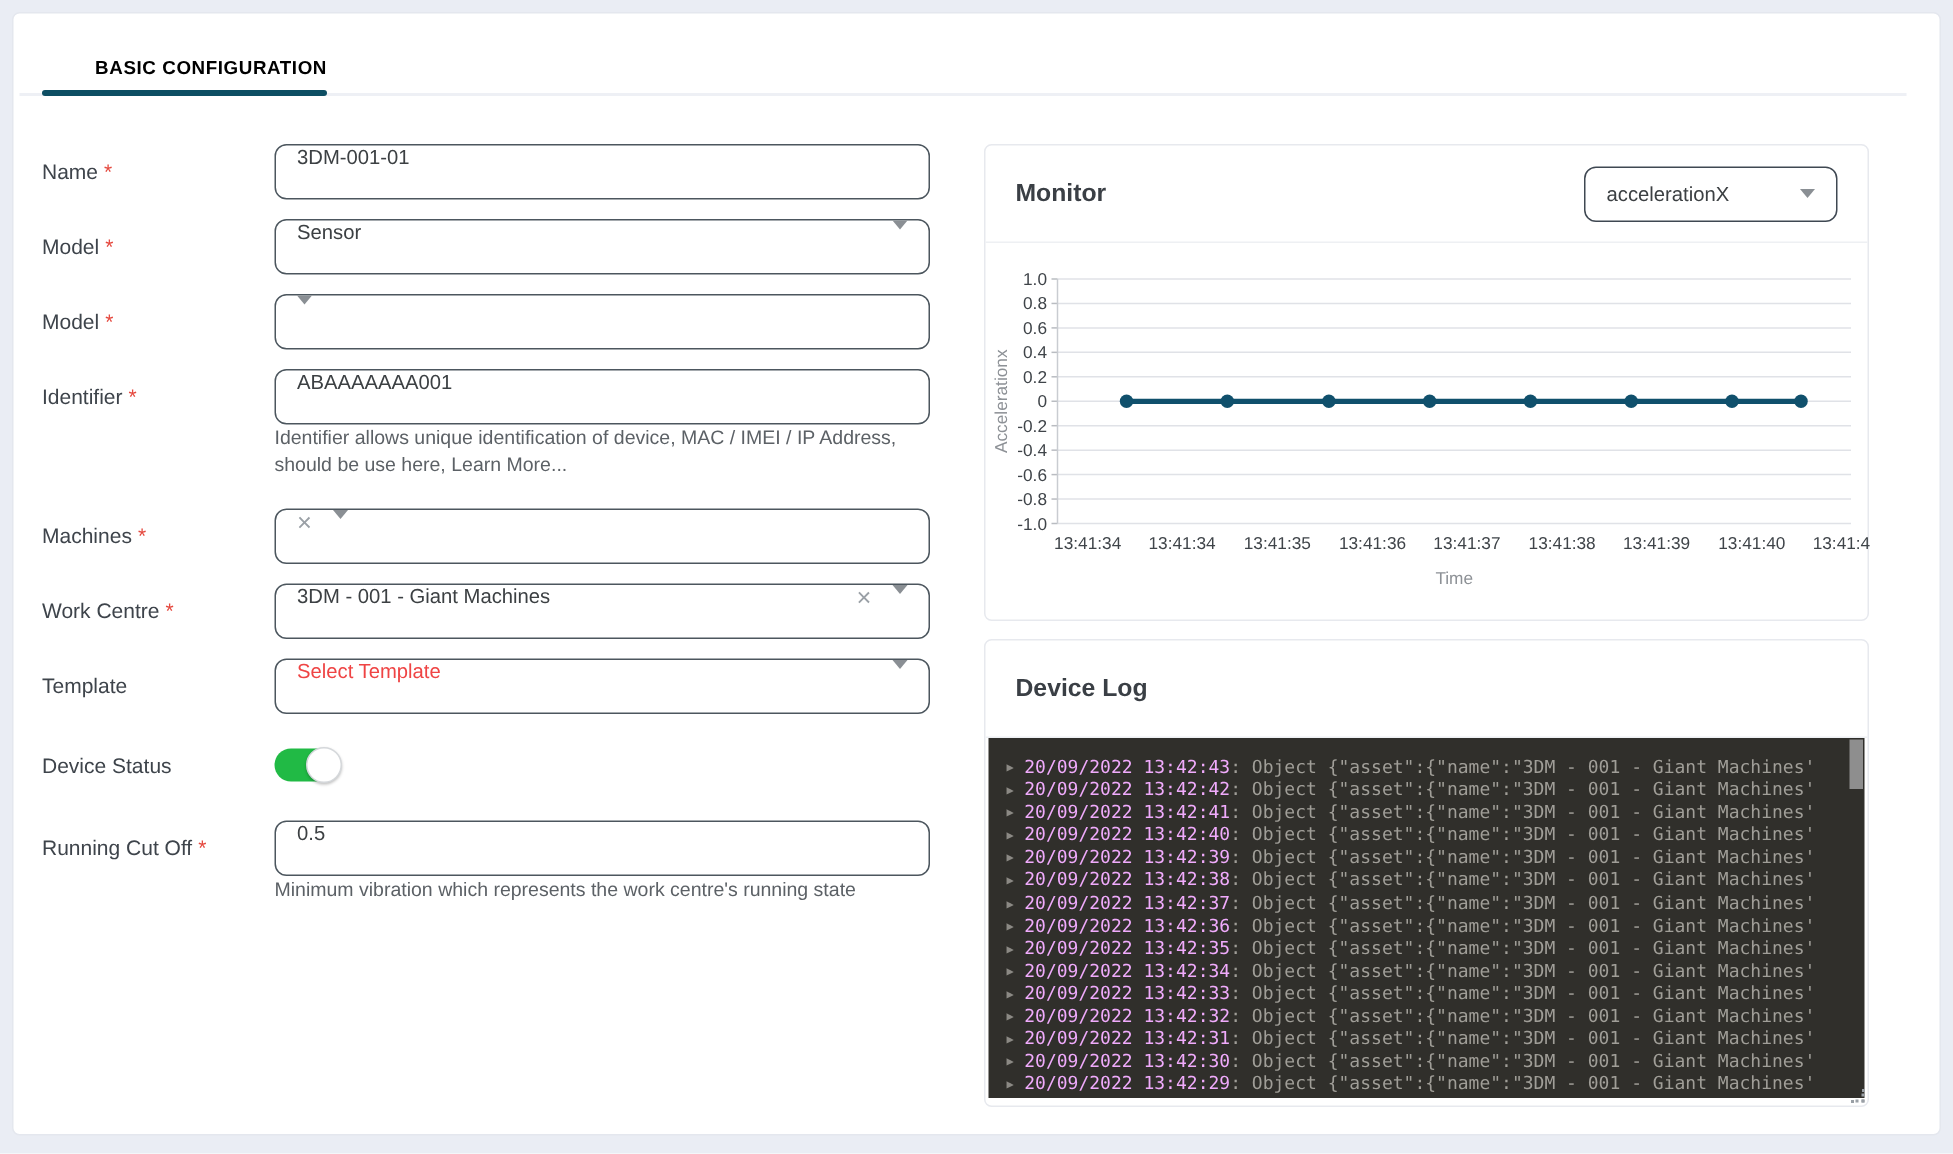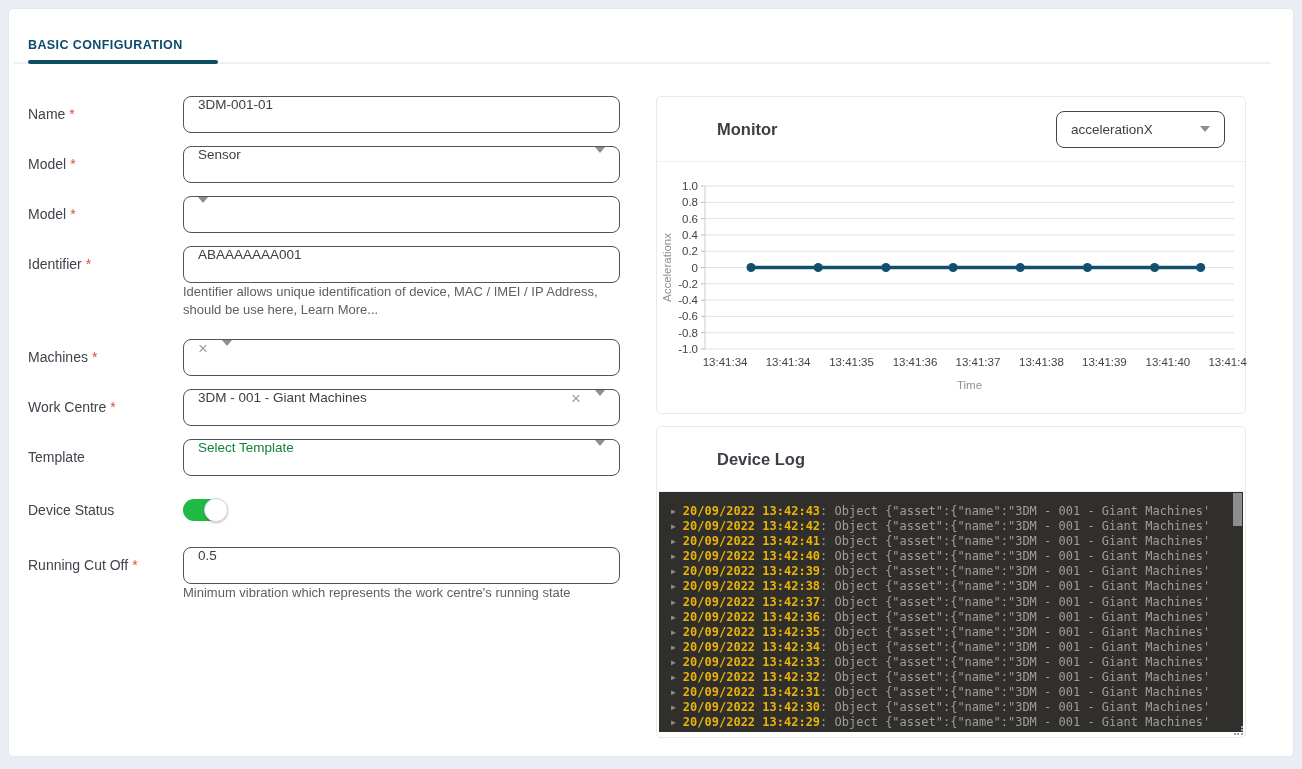--- a/index.html
+++ b/index.html
@@ -13,75 +13,75 @@
   }
   .card {
     position:absolute; left:8px; top:8px; width:1286px; height:749px;
     background:#ffffff; border:1px solid #e4e7ee; border-radius:5px;
   }
 
   
   .tabbar-line { position:absolute; left:4px; top:53px; right:22px; height:2px; background:#eef0f5; }
   .tab {
     position:absolute; left:19px; top:25px; width:190px; height:22px;
-    line-height:22px; text-align:left;
-    color:#0c4a6e; font-size:12.5px; font-weight:bold; letter-spacing:.4px;
+    line-height:22px; text-align:right;
+    color:#000000; font-size:12.5px; font-weight:bold; letter-spacing:.4px;
     cursor:pointer;
   }
   .tab-underline { position:absolute; left:19px; top:51px; width:190px; height:4px; background:#0d4e63; border-radius:2px; }
 
   
   .form { position:absolute; left:19px; top:87px; width:605px; height:540px; }
   .row { position:absolute; left:0; width:100%; }
   .lbl { position:absolute; left:0; top:0; line-height:37px; font-size:14px; color:#3e444b; white-space:nowrap; }
   .req { color:#e5493f; margin-left:4px; }
   .ctl {
     position:absolute; left:155px; top:0; width:437px; height:37px;
     border:1px solid #4c565e; border-radius:8px; background:#fff;
     display:flex; padding:0 14px;
     font-size:13.5px; color:#3c4043; cursor:text;
   }
   .ctl.select { cursor:pointer; }
   .ctl .val { flex:1 1 auto; white-space:nowrap; overflow:hidden; }
-  .ctl .val.placeholder { color:#15803d; }
+  .ctl .val.placeholder { color:#ef4444; }
   .clear-x { color:#9aa0a6; font-size:17px; line-height:1; margin-right:14px; cursor:pointer; }
   .caret { width:0; height:0; border-left:5px solid transparent; border-right:5px solid transparent;
            border-top:6px solid #8a8f94; flex:0 0 auto; cursor:pointer; }
   .help { position:absolute; left:155px; top:37px; width:448px; font-size:13px; line-height:18px; color:#5c6166; }
   .help a { color:#5c6166; text-decoration:none; cursor:pointer; }
 
   
   .toggle { position:absolute; left:155px; top:0; width:44px; height:22px; border-radius:11px;
             background:#21ba45; cursor:pointer; }
   .toggle .knob { position:absolute; right:-1px; top:-1px; width:24px; height:24px; border-radius:50%;
                   background:#fff; border:1px solid #d5d8db; box-shadow:0 1px 2px rgba(0,0,0,.25); }
 
   
   .panel { position:absolute; background:#fff; border:1px solid #e7e9ee; border-radius:5px; }
   .panel-header { height:65px; border-bottom:1px solid #eef0f3; display:flex; align-items:center; padding:0 20px; }
-  .panel-header h2 { font-size:16.5px; font-weight:bold; color:#3a3f45; margin-right:auto;margin-left:40px; }
+  .panel-header h2 { font-size:16.5px; font-weight:bold; color:#3a3f45; margin-right:auto; }
   .monitor { left:647px; top:87px; width:590px; height:318px; }
   .metric-select {
     width:169px; height:37px; border:1px solid #3f4852; border-radius:8px;
     display:flex; align-items:center; padding:0 14px; font-size:13.5px; color:#3c4043; cursor:pointer;
   }
   .metric-select .val { flex:1 1 auto; }
   .monitor svg { position:absolute; left:0; top:66px; }
   svg text { font-family:"Liberation Sans", sans-serif; }
   .tick-txt { font-size:11.5px; fill:#3f4449; }
   .axis-txt { font-size:11.5px; fill:#8d9196; }
 
   .devicelog { left:647px; top:417px; width:590px; height:312px; }
   .console {
     position:absolute; left:2px; top:65px; width:584px; height:240px;
     background:#302f2b; overflow:hidden; padding:12px 0 0 12px; cursor:text;
   }
   .log-line { white-space:nowrap; line-height:15.1px; font-family:"DejaVu Sans Mono", monospace; font-size:12px; }
   .log-line .tri { color:#8b8984; font-size:8px; margin-right:7px; vertical-align:1px; cursor:pointer; }
-  .log-line .ts { color:#eab308; font-weight:bold; }
+  .log-line .ts { color:#f0abfc; font-weight:normal; }
   .log-line .msg { color:#a09e98; }
   .scroll-thumb { position:absolute; right:1px; top:1px; width:9px; height:33px; background:#8e8e8e; cursor:grab; }
   .grip { position:absolute; right:2px; bottom:2px; width:9px; height:9px;
           border-right:2px dotted #9aa0a6; border-bottom:2px dotted #9aa0a6; cursor:nwse-resize; }
 </style>
 </head>
 <body>
 
 <div class="card">
 

